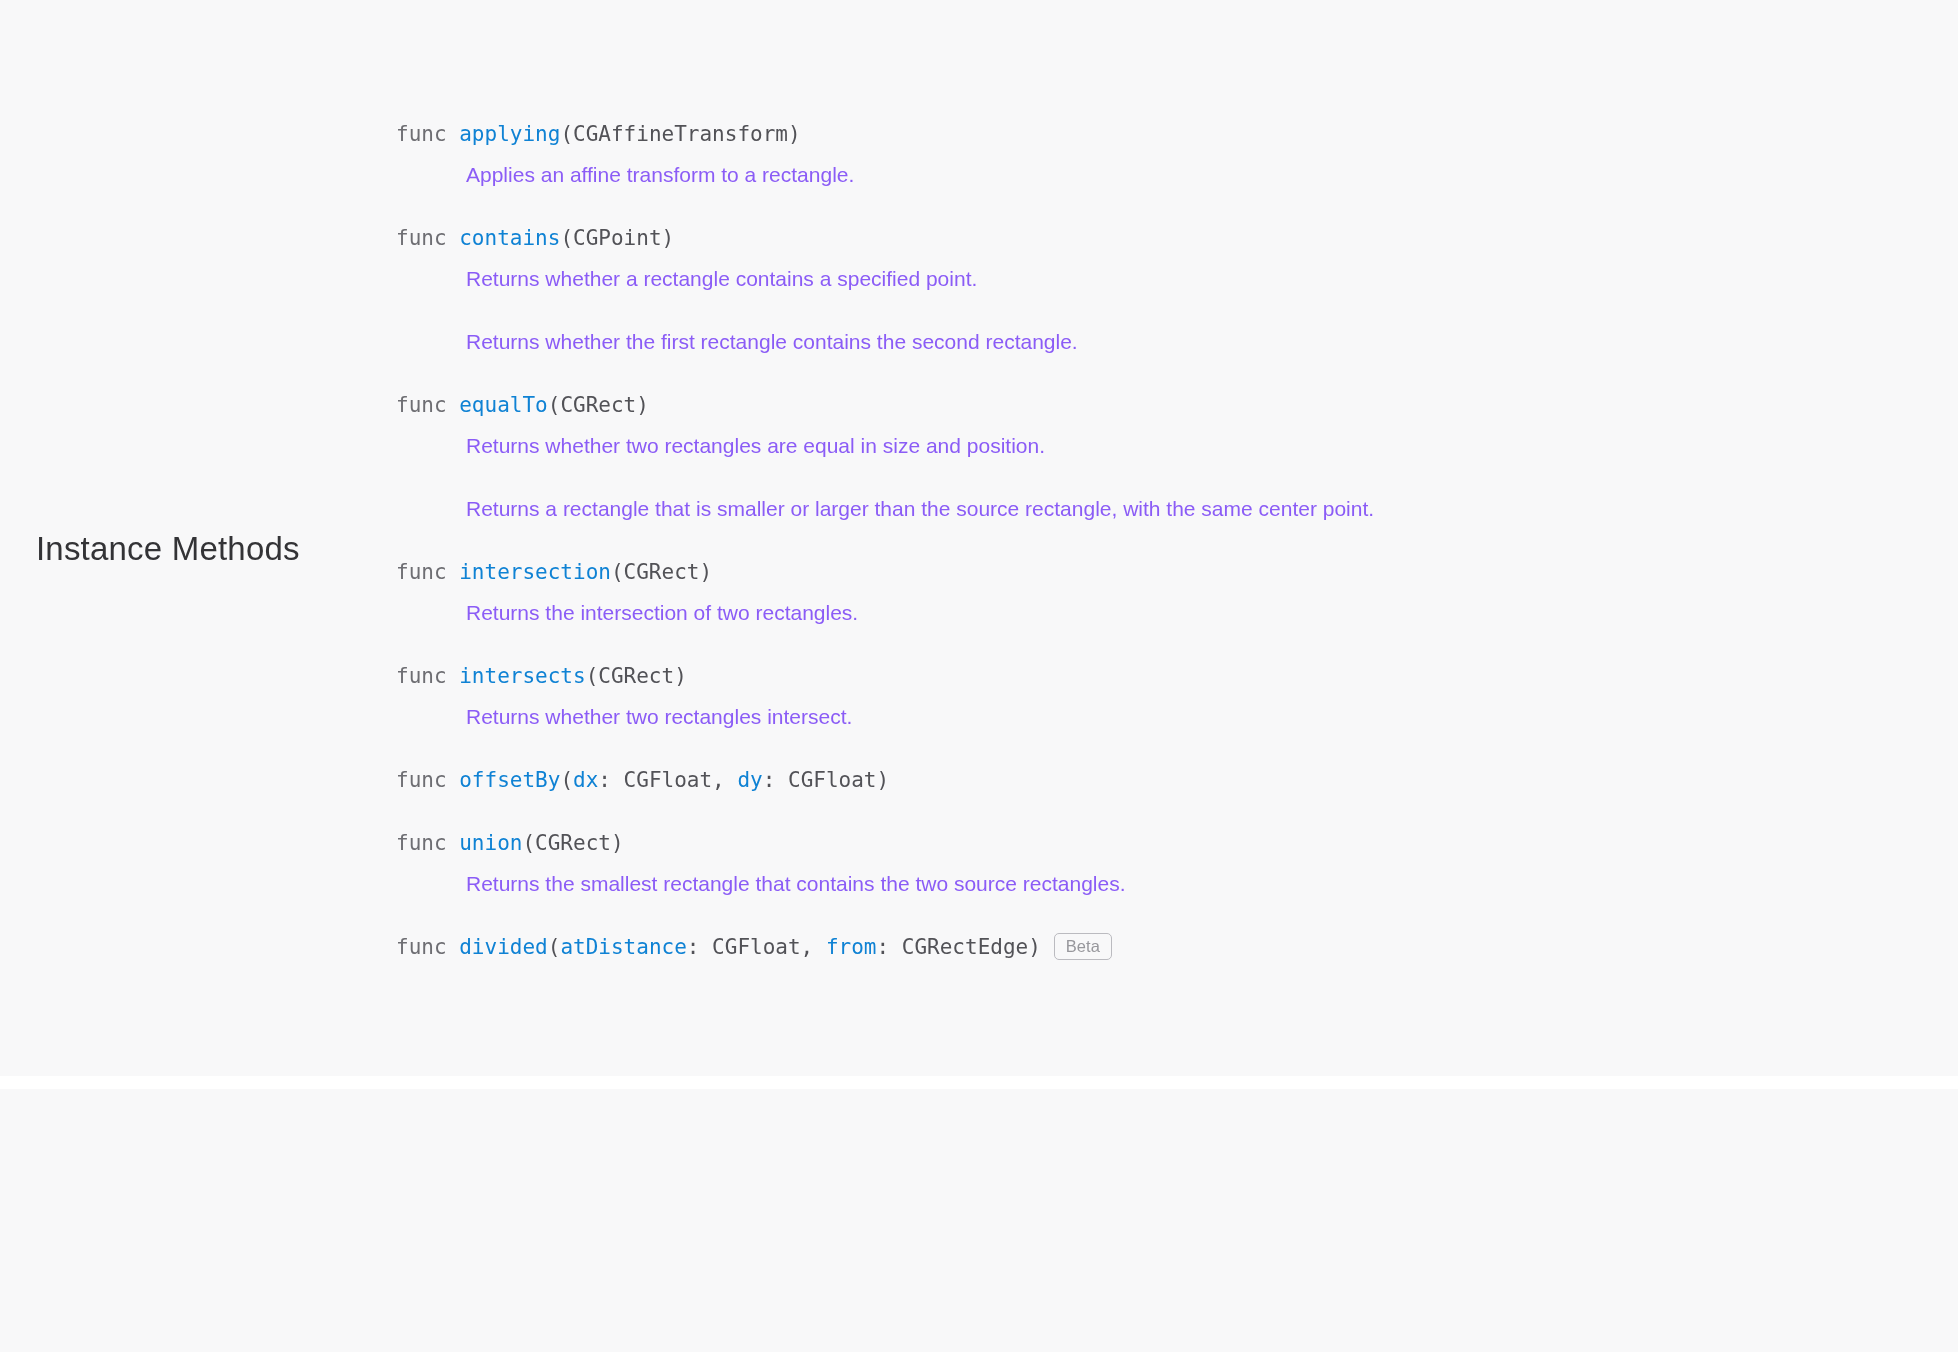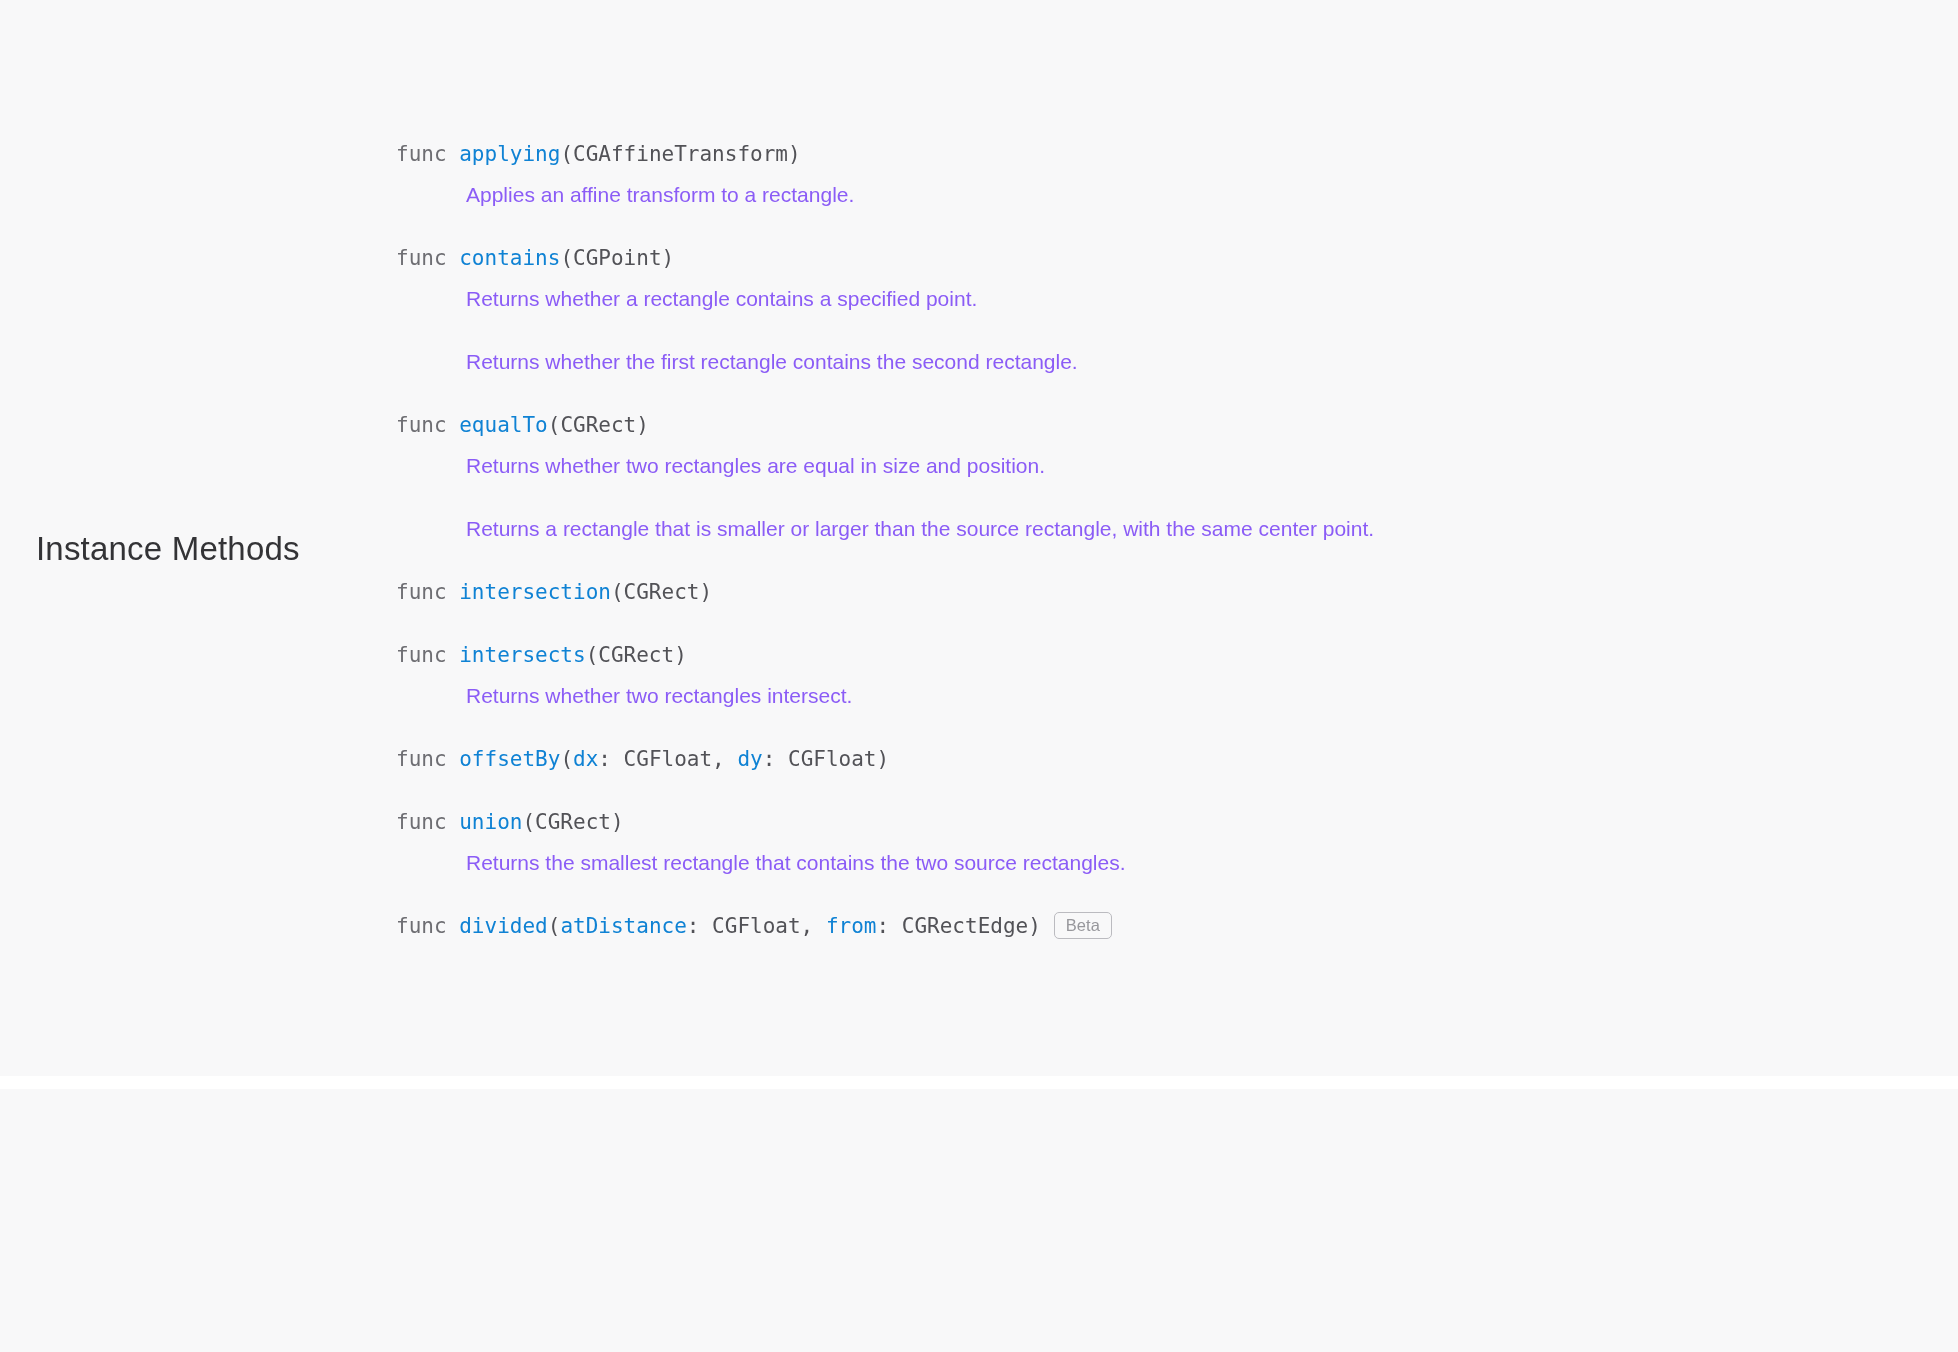--- a/index.html
+++ b/index.html
@@ -107,20 +107,21 @@
     <p class="code"><span class="tok-keyword">func </span><a class="tok-link">equalTo</a><span class="tok-plain">(CGRect)</span></p>
     <p class="desc">Returns whether two rectangles are equal in size and position.</p>
   </div>
 
   <div class="method">
     <p class="desc">Returns a rectangle that is smaller or larger than the source rectangle, with the same center point.</p>
   </div>
 
   <div class="method">
     <p class="code"><span class="tok-keyword">func </span><a class="tok-link">intersection</a><span class="tok-plain">(CGRect)</span></p>
+    <p class="desc">Returns the intersection of two rectangles.</p>
   </div>
 
   <div class="method">
     <p class="code"><span class="tok-keyword">func </span><a class="tok-link">intersects</a><span class="tok-plain">(CGRect)</span></p>
     <p class="desc">Returns whether two rectangles intersect.</p>
   </div>
 
   <div class="method">
     <p class="code"><span class="tok-keyword">func </span><a class="tok-link">offsetBy</a><span class="tok-plain">(</span><a class="tok-link">dx</a><span class="tok-plain">: CGFloat, </span><a class="tok-link">dy</a><span class="tok-plain">: CGFloat)</span></p>
   </div>

